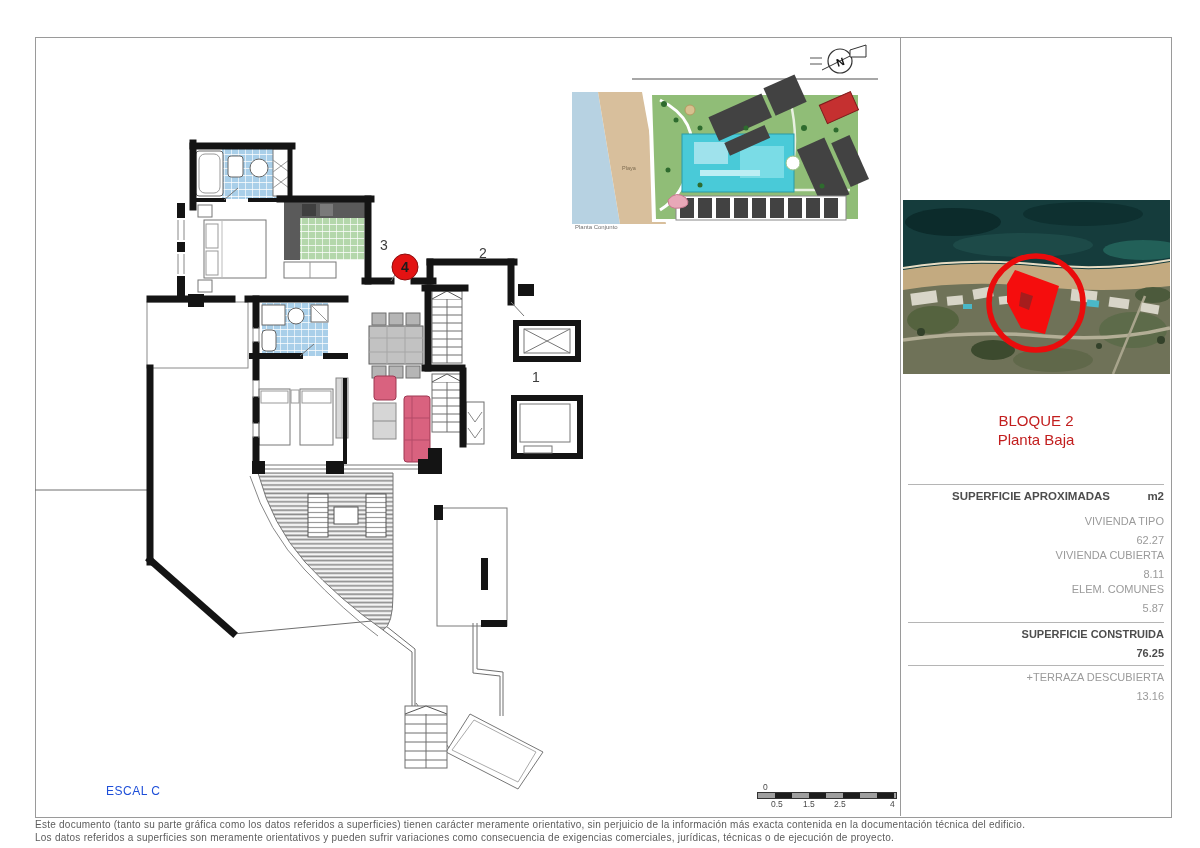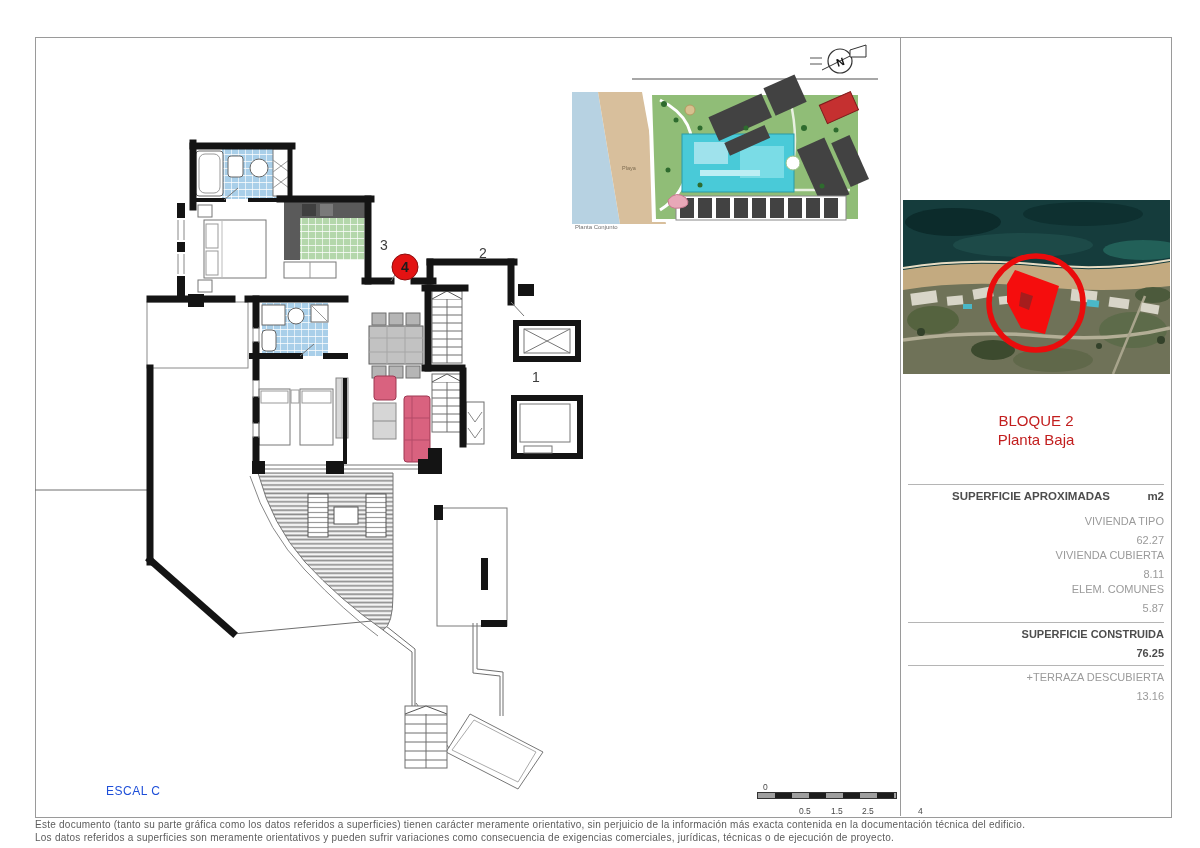--- a/index.html
+++ b/index.html
@@ -19,21 +19,21 @@
   .t-head{display:flex;justify-content:space-between;font-weight:bold;color:#4d4d4d;font-size:11.5px;padding:5px 0 6px;margin-left:44px;}
   .t-bold{color:#4d4d4d;font-weight:bold;}
   .gap6{height:6px}.gap4{height:4px}
   
   .disclaimer{left:35px;width:1140px;color:#5c5c5c;font-size:10px;letter-spacing:.25px;white-space:nowrap;}
   #escal-label{left:106px;top:767px;font-size:12px;color:#1d4ed8;letter-spacing:.5px;margin-top:17px;}
   
   #scale-bar{left:757px;top:782px;width:145px;height:30px;font-size:8.5px;color:#4a4a4a;}
   #scale-zero{position:absolute;left:6px;top:0;}
   #scale-strip{position:absolute;left:0;top:10px;width:138px;height:5px;background:repeating-linear-gradient(90deg,#9f9f9f 0 17px,#1d1d1d 17px 34px);border:1px solid #333;}
-  .scale-tick{position:absolute;top:24px;margin-left:28px;}
+  .scale-tick{position:absolute;top:17px;}
   svg text{font-family:"Liberation Sans",sans-serif;}
 </style>
 </head>
 <body>
 
 <div class="abs" id="sheet-frame"></div>
 <div class="abs" id="panel-divider"></div>
 
 <svg class="abs" style="left:0;top:0" width="1200" height="848" viewBox="0 0 1200 848">
   <defs>

